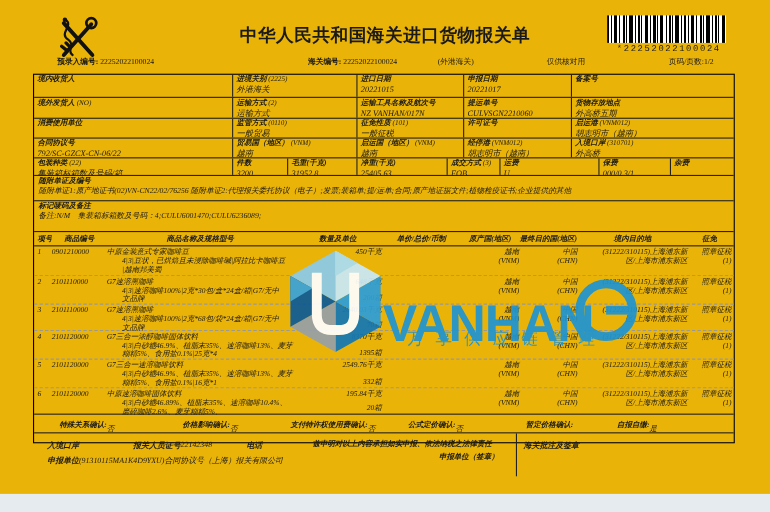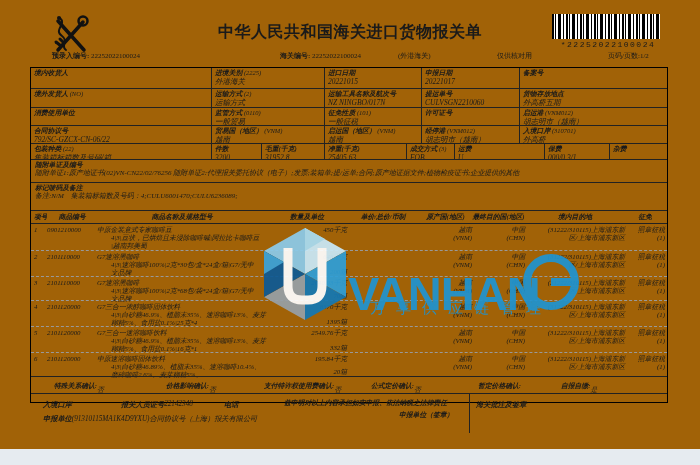--- a/index.html
+++ b/index.html
@@ -1,16 +1,16 @@
 <!DOCTYPE html>
 <html><head>
 <meta charset="utf-8">
 <style>
   html,body{margin:0;padding:0;}
-  .page{position:relative;width:700px;height:465px;background:#a16207;overflow:hidden;
+  .page{position:relative;width:700px;height:465px;background:#eab308;overflow:hidden;
         font-family:"Liberation Serif","DejaVu Serif",serif;color:#1a1a1a;}
   
   .hdr{position:absolute;left:0;top:0;width:700px;height:67px;}
   .emblem{position:absolute;left:50px;top:13px;width:42px;height:44px;}
   .title{position:absolute;left:205px;top:22px;width:290px;text-align:center;
          font-size:16px;font-weight:bold;letter-spacing:0.5px;white-space:nowrap;}
   .barcode{position:absolute;left:552px;top:14px;width:108px;height:25px;
     background:repeating-linear-gradient(90deg,#000 0 2px,#fff 2px 3px,#000 3px 4px,#fff 4px 6px,#000 6px 9px,#fff 9px 11px,#000 11px 12px,#fff 12px 14px);}
   .barcode-text{position:absolute;left:552px;top:40px;width:112px;font-size:8px;
     font-family:"Liberation Mono","DejaVu Sans Mono",monospace;letter-spacing:1.5px;white-space:nowrap;text-align:center;}
@@ -114,21 +114,21 @@
       <div class="icell wA">
           <div class="lbl"><span>境外发货人</span> <span class="code">(NO)</span></div>
           <div class="val"></div>
         </div>
       <div class="icell wB">
           <div class="lbl"><span>运输方式</span> <span class="code">(2)</span></div>
           <div class="val">运输方式</div>
         </div>
       <div class="icell wC">
           <div class="lbl"><span>运输工具名称及航次号</span></div>
-          <div class="val">NZ NINGBO/017N</div>
+          <div class="val">NZ VANHAN/017N</div>
         </div>
       <div class="icell wD">
           <div class="lbl"><span>提运单号</span></div>
           <div class="val">CULVSGN2210060</div>
         </div>
       <div class="icell wE">
           <div class="lbl"><span>货物存放地点</span></div>
           <div class="val">外高桥五期</div>
         </div>
     </div>

